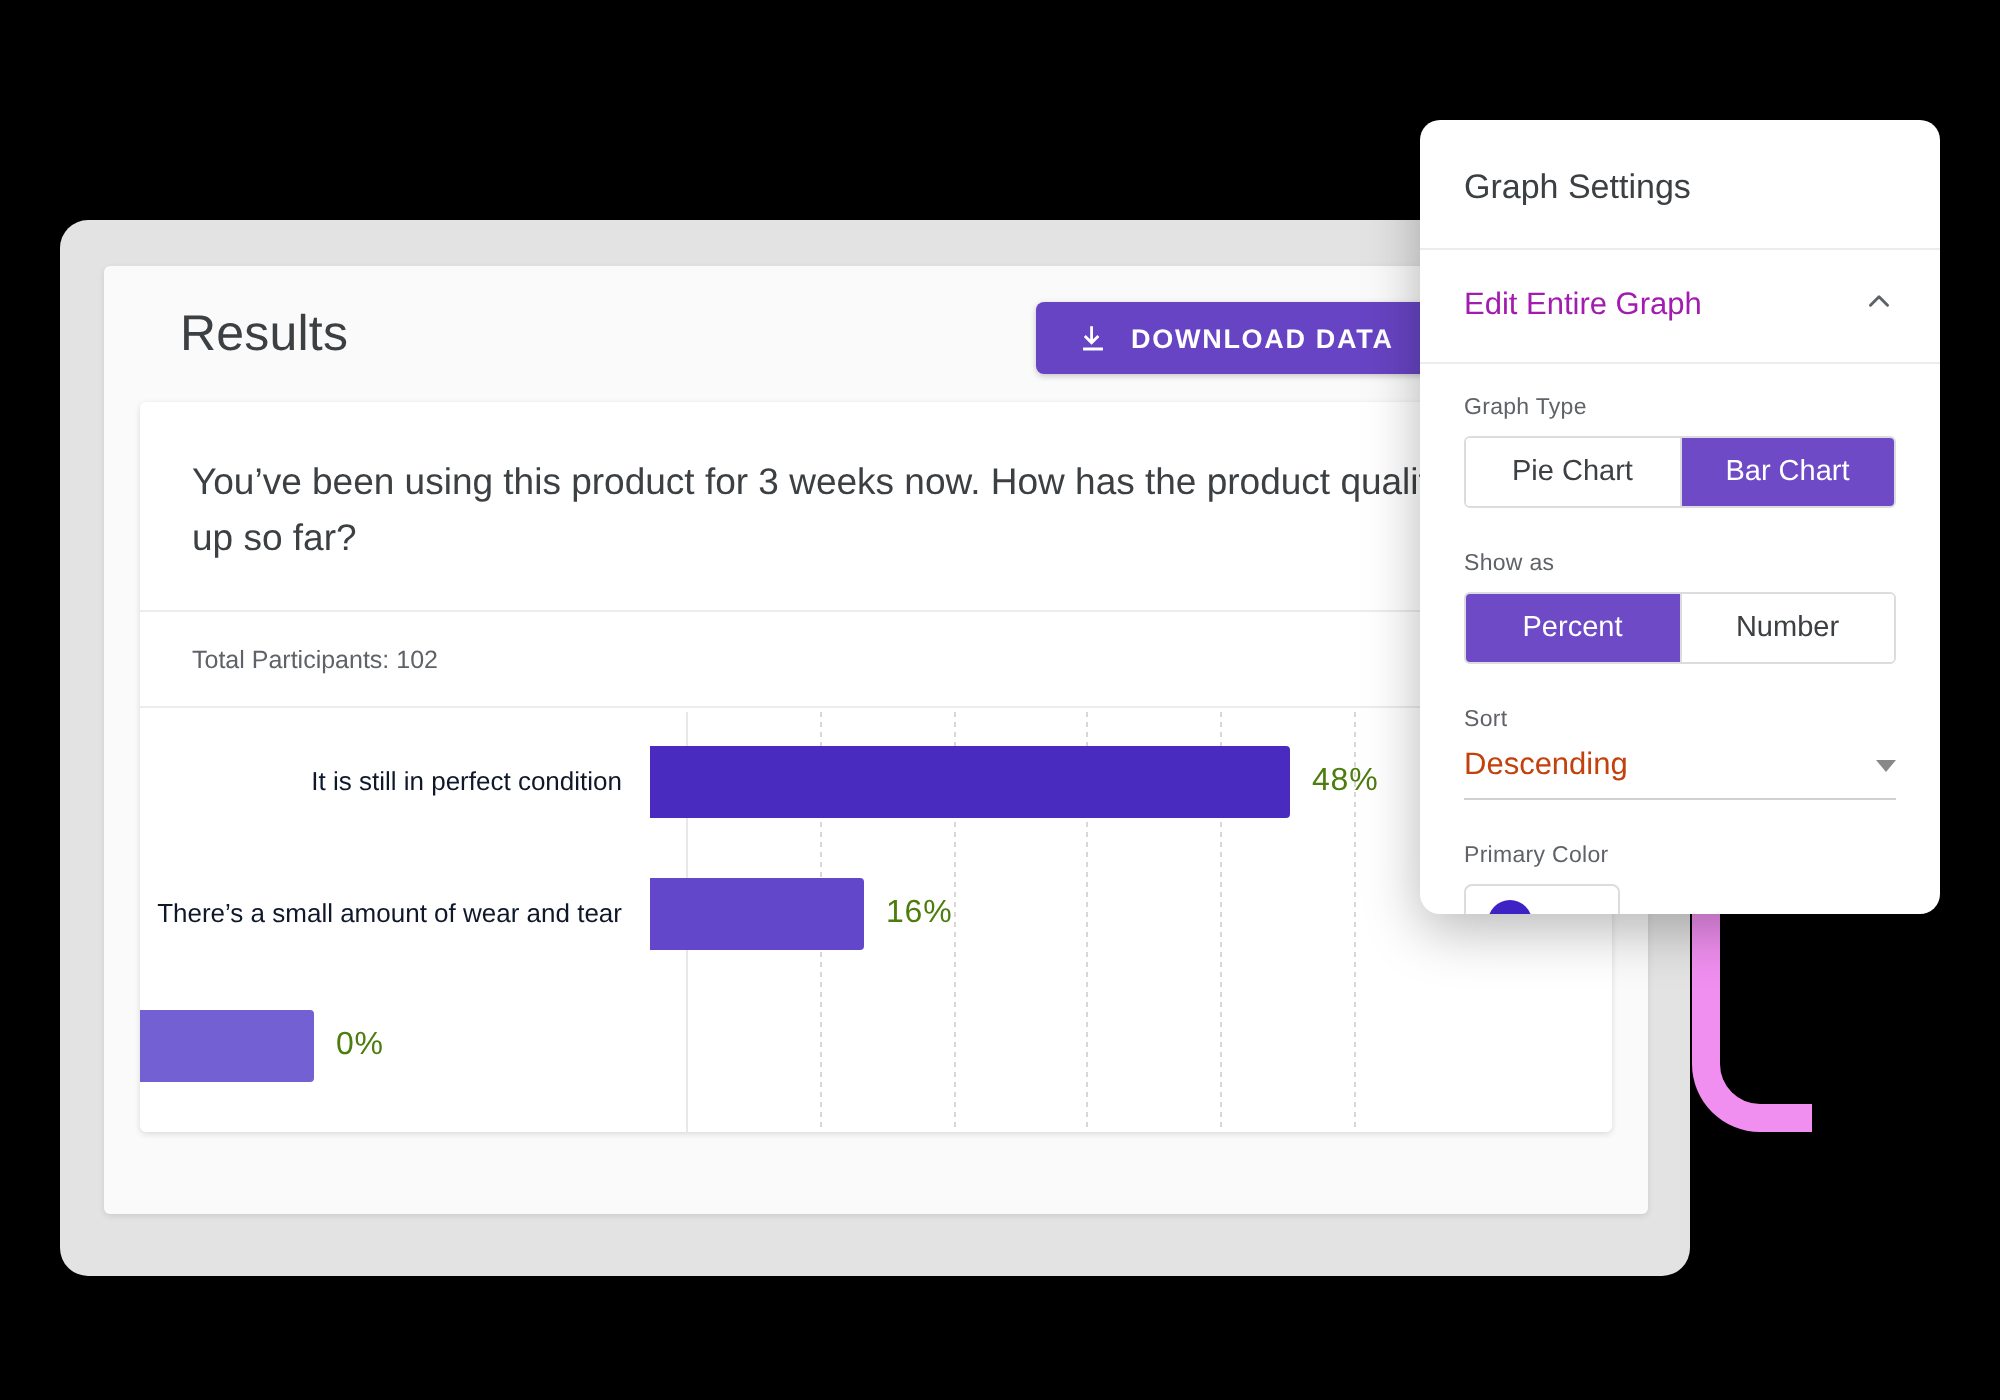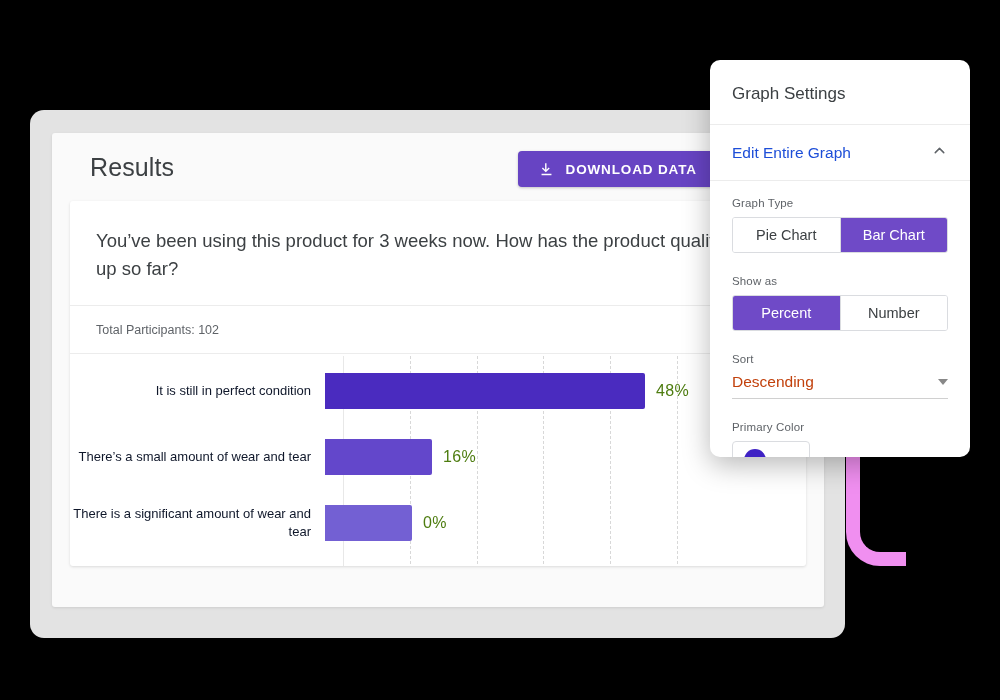--- a/index.html
+++ b/index.html
@@ -180,21 +180,21 @@
     font-weight: 400;
   }
   .settings-sep { height: 1px; background: #ececec; }
   .edit-row {
     display: flex;
     align-items: center;
     justify-content: space-between;
     padding: 17px 22px 17px 22px;
     cursor: pointer;
   }
-  .edit-row span.lbl { font-size: 15.5px; color: #1d4ed8; }
+  .edit-row span.lbl { font-size: 15.5px; color: #a21caf; }
   .settings-body { padding: 16px 22px 0 22px; }
   .field-label {
     font-size: 11.5px;
     color: #5f6368;
     margin-bottom: 8px;
     letter-spacing: .15px;
   }
   .toggle-group {
     display: flex;
     border: 1px solid #dadce0;
@@ -315,21 +315,20 @@
 
         <div class="row">
           <div class="row-label">There’s a small amount of wear and tear</div>
           <div class="bar-wrap">
             <div class="bar" style="width:107px;background:#6347cb"></div>
             <div class="bar-val">16%</div>
           </div>
         </div>
 
         <div class="row">
-          <div class="row-label">There is a significant amount of wear and tear</div>
           <div class="bar-wrap">
             <div class="bar" style="width:87px;background:#7360d3"></div>
             <div class="bar-val">0%</div>
           </div>
         </div>
 
       </div>
     </div>
   </div>
 

